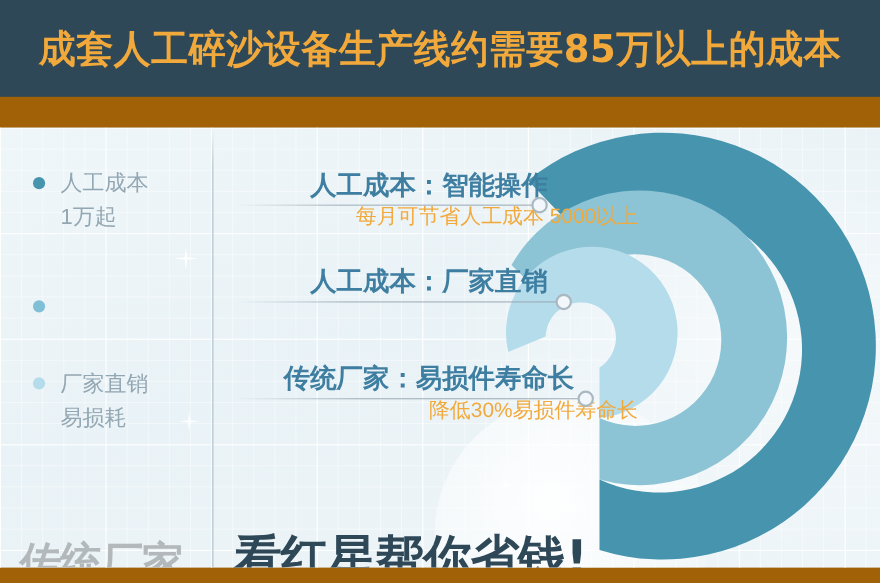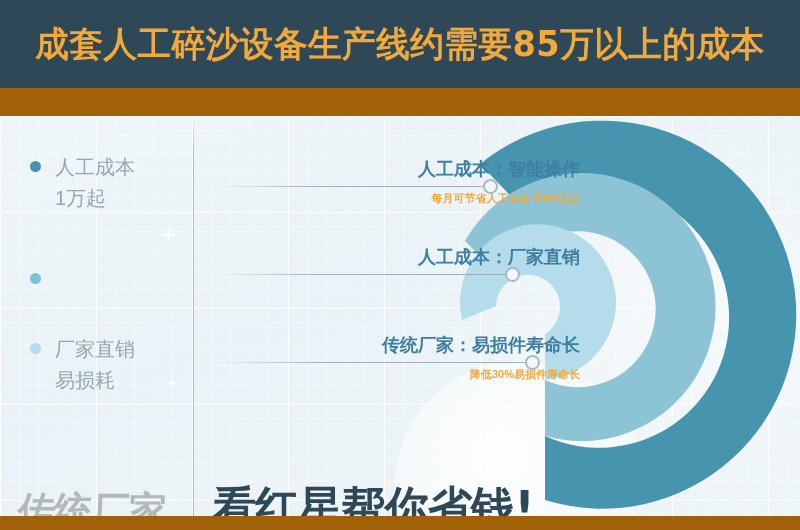--- a/index.html
+++ b/index.html
@@ -133,30 +133,30 @@
     top: 0;
     width: 380px;
     height: 442px;
   }
   .row {
     position: absolute;
     width: 380px;
   }
   .row-head {
     color: #3e7ea1;
-    font-size: 18px;
+    font-size: 24px;
     font-weight: bold;
-    text-align: right;
+    text-align: center;
     white-space: nowrap;
     line-height: 30px;
   }
   .row-sub {
     color: #f2a93b;
-    font-size: 11px;
-    font-weight: bold;
+    font-size: 19px;
+    font-weight: normal;
     text-align: right;
     white-space: nowrap;
     line-height: 24px;
     margin-top: 2px;
   }
   .row-rule {
     position: absolute;
     height: 1px;
     background: linear-gradient(to right, rgba(160,178,190,0) 0%, rgba(150,166,176,0.85) 35%, rgba(150,166,176,0.9) 100%);
   }

